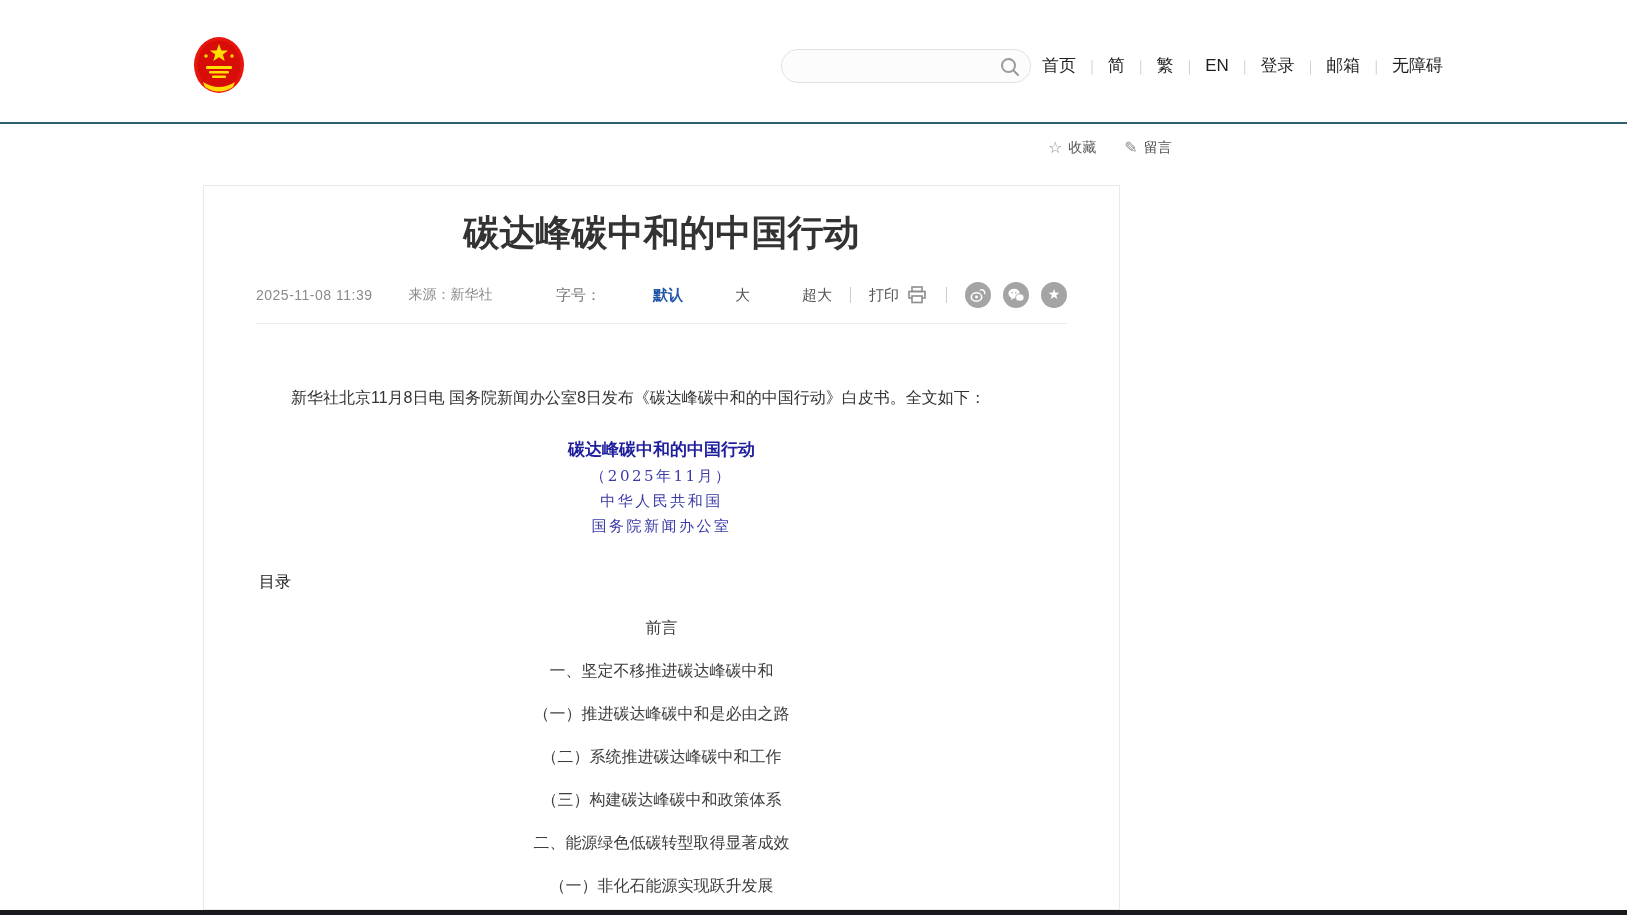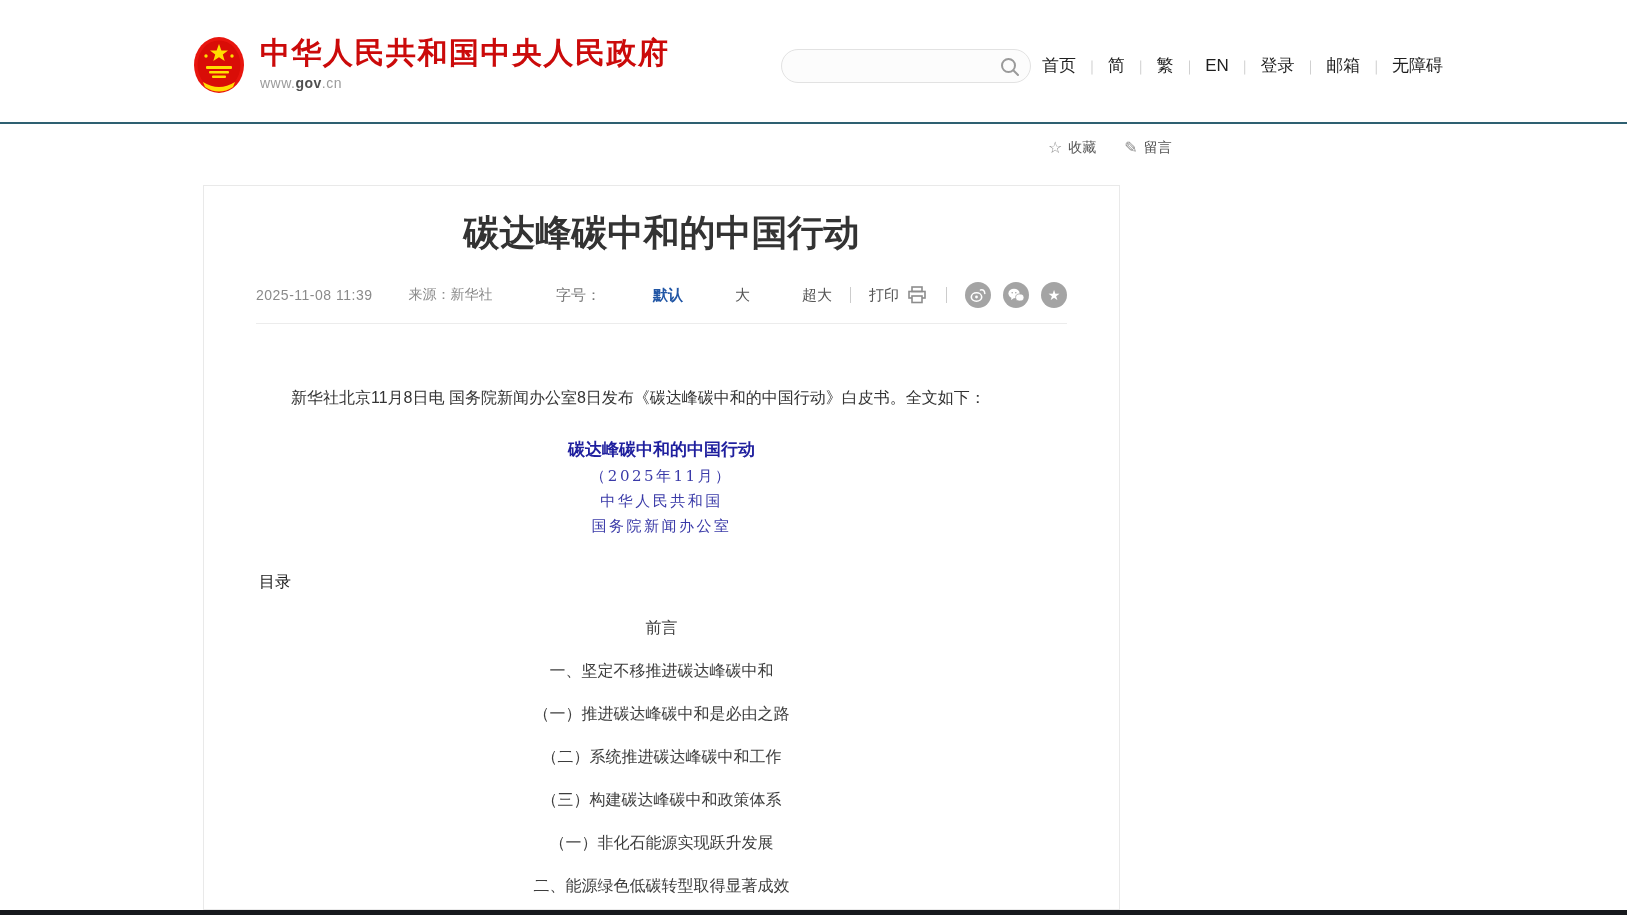--- a/index.html
+++ b/index.html
@@ -32,21 +32,21 @@
 
   
   .content-box { margin-left:203px; width:917px; height:725px; background:#fff; border:1px solid #e9e9e9; overflow:hidden; }
   .article-title { margin:24px 55px 0; text-align:center; font-size:36px; font-weight:600; color:#333; line-height:46px; }
 
   .meta-row { margin:26px 52px 0; padding-bottom:15px; border-bottom:1px solid #ececec;
     display:flex; justify-content:space-between; align-items:center; }
   .meta-left { font-size:14px; color:#8a8a8a; display:flex; align-items:center;justify-content:flex-end; }
   .meta-date { letter-spacing:0.5px; }
   .meta-source { margin-left:36px; }
-  .meta-right { display:flex; align-items:center; font-size:15px; color:#555; gap:4px; }
+  .meta-right { display:flex; align-items:center; font-size:15px; color:#555; gap:4px;font-family:Liberation Serif, serif; }
   .fs-label { color:#777; }
   .fs-opt { cursor:pointer;padding-left:48px; }
   .fs-opt.active { color:#2156A5; font-weight:bold; }
   .vsep { width:1px; height:16px; background:#ccc; margin:0 14px; }
   .print-wrap { display:flex; align-items:flex-end; gap:7px; cursor:pointer; }
   .share-icons { display:flex; gap:12px; align-items:center; }
   .share-circle { width:26px; height:26px; border-radius:50%; background:#A4A4A4; display:flex; align-items:center; justify-content:center; cursor:pointer; }
   .share-circle .star-glyph { color:#fff; font-size:14px; line-height:1; }
 
   
@@ -68,24 +68,20 @@
       <ellipse cx="26" cy="29" rx="25" ry="28" fill="#E8150E"></ellipse>
       <ellipse cx="26" cy="29" rx="21.5" ry="24.5" fill="#D90D07"></ellipse>
       <polygon points="26,8 28.4,14.4 35,14.6 29.8,18.6 31.7,25 26,21.2 20.3,25 22.2,18.6 17,14.6 23.6,14.4" fill="#FFDE00"></polygon>
       <circle cx="13" cy="20" r="1.7" fill="#FFDE00"></circle>
       <circle cx="39" cy="20" r="1.7" fill="#FFDE00"></circle>
       <rect x="13" y="30" width="26" height="3" rx="1" fill="#FFDE00"></rect>
       <rect x="16" y="35" width="20" height="2.4" rx="1" fill="#FFDE00"></rect>
       <rect x="19" y="39.5" width="14" height="2.4" rx="1" fill="#FFDE00"></rect>
       <path d="M10 46 Q26 56 42 46 L40 51 Q26 60 12 51 Z" fill="#FFDE00"></path>
     </svg>
-    <div>
-      <div class="site-title">中华人民共和国中央人民政府</div>
-      <div class="site-url"><span>www.</span><span class="mid">gov</span><span>.cn</span></div>
-    </div>
   </div>
 
   <div class="search-box">
     <input type="text" placeholder="" style="">
     <svg class="search-icon" width="22" height="22" viewBox="0 0 22 22">
       <circle cx="9.5" cy="9.5" r="6.5" fill="none" stroke="#9a9a9a" stroke-width="2"></circle>
       <line x1="14.5" y1="14.5" x2="19" y2="19" stroke="#9a9a9a" stroke-width="2" stroke-linecap="round"></line>
     </svg>
   </div>
 
@@ -168,18 +164,18 @@
     <p class="doc-line">（2025年11月）</p>
     <p class="doc-line">中华人民共和国</p>
     <p class="doc-line">国务院新闻办公室</p>
 
     <p class="toc-heading">目录</p>
     <p class="toc-item">前言</p>
     <p class="toc-item">一、坚定不移推进碳达峰碳中和</p>
     <p class="toc-item">（一）推进碳达峰碳中和是必由之路</p>
     <p class="toc-item">（二）系统推进碳达峰碳中和工作</p>
     <p class="toc-item">（三）构建碳达峰碳中和政策体系</p>
+    <p class="toc-item">二、能源绿色低碳转型取得显著成效</p>
     <p class="toc-item">（一）非化石能源实现跃升发展</p>
-    <p class="toc-item">二、能源绿色低碳转型取得显著成效</p>
   </div>
 </main>
 
 <div class="footer-bar"></div>
 
 </body></html>

